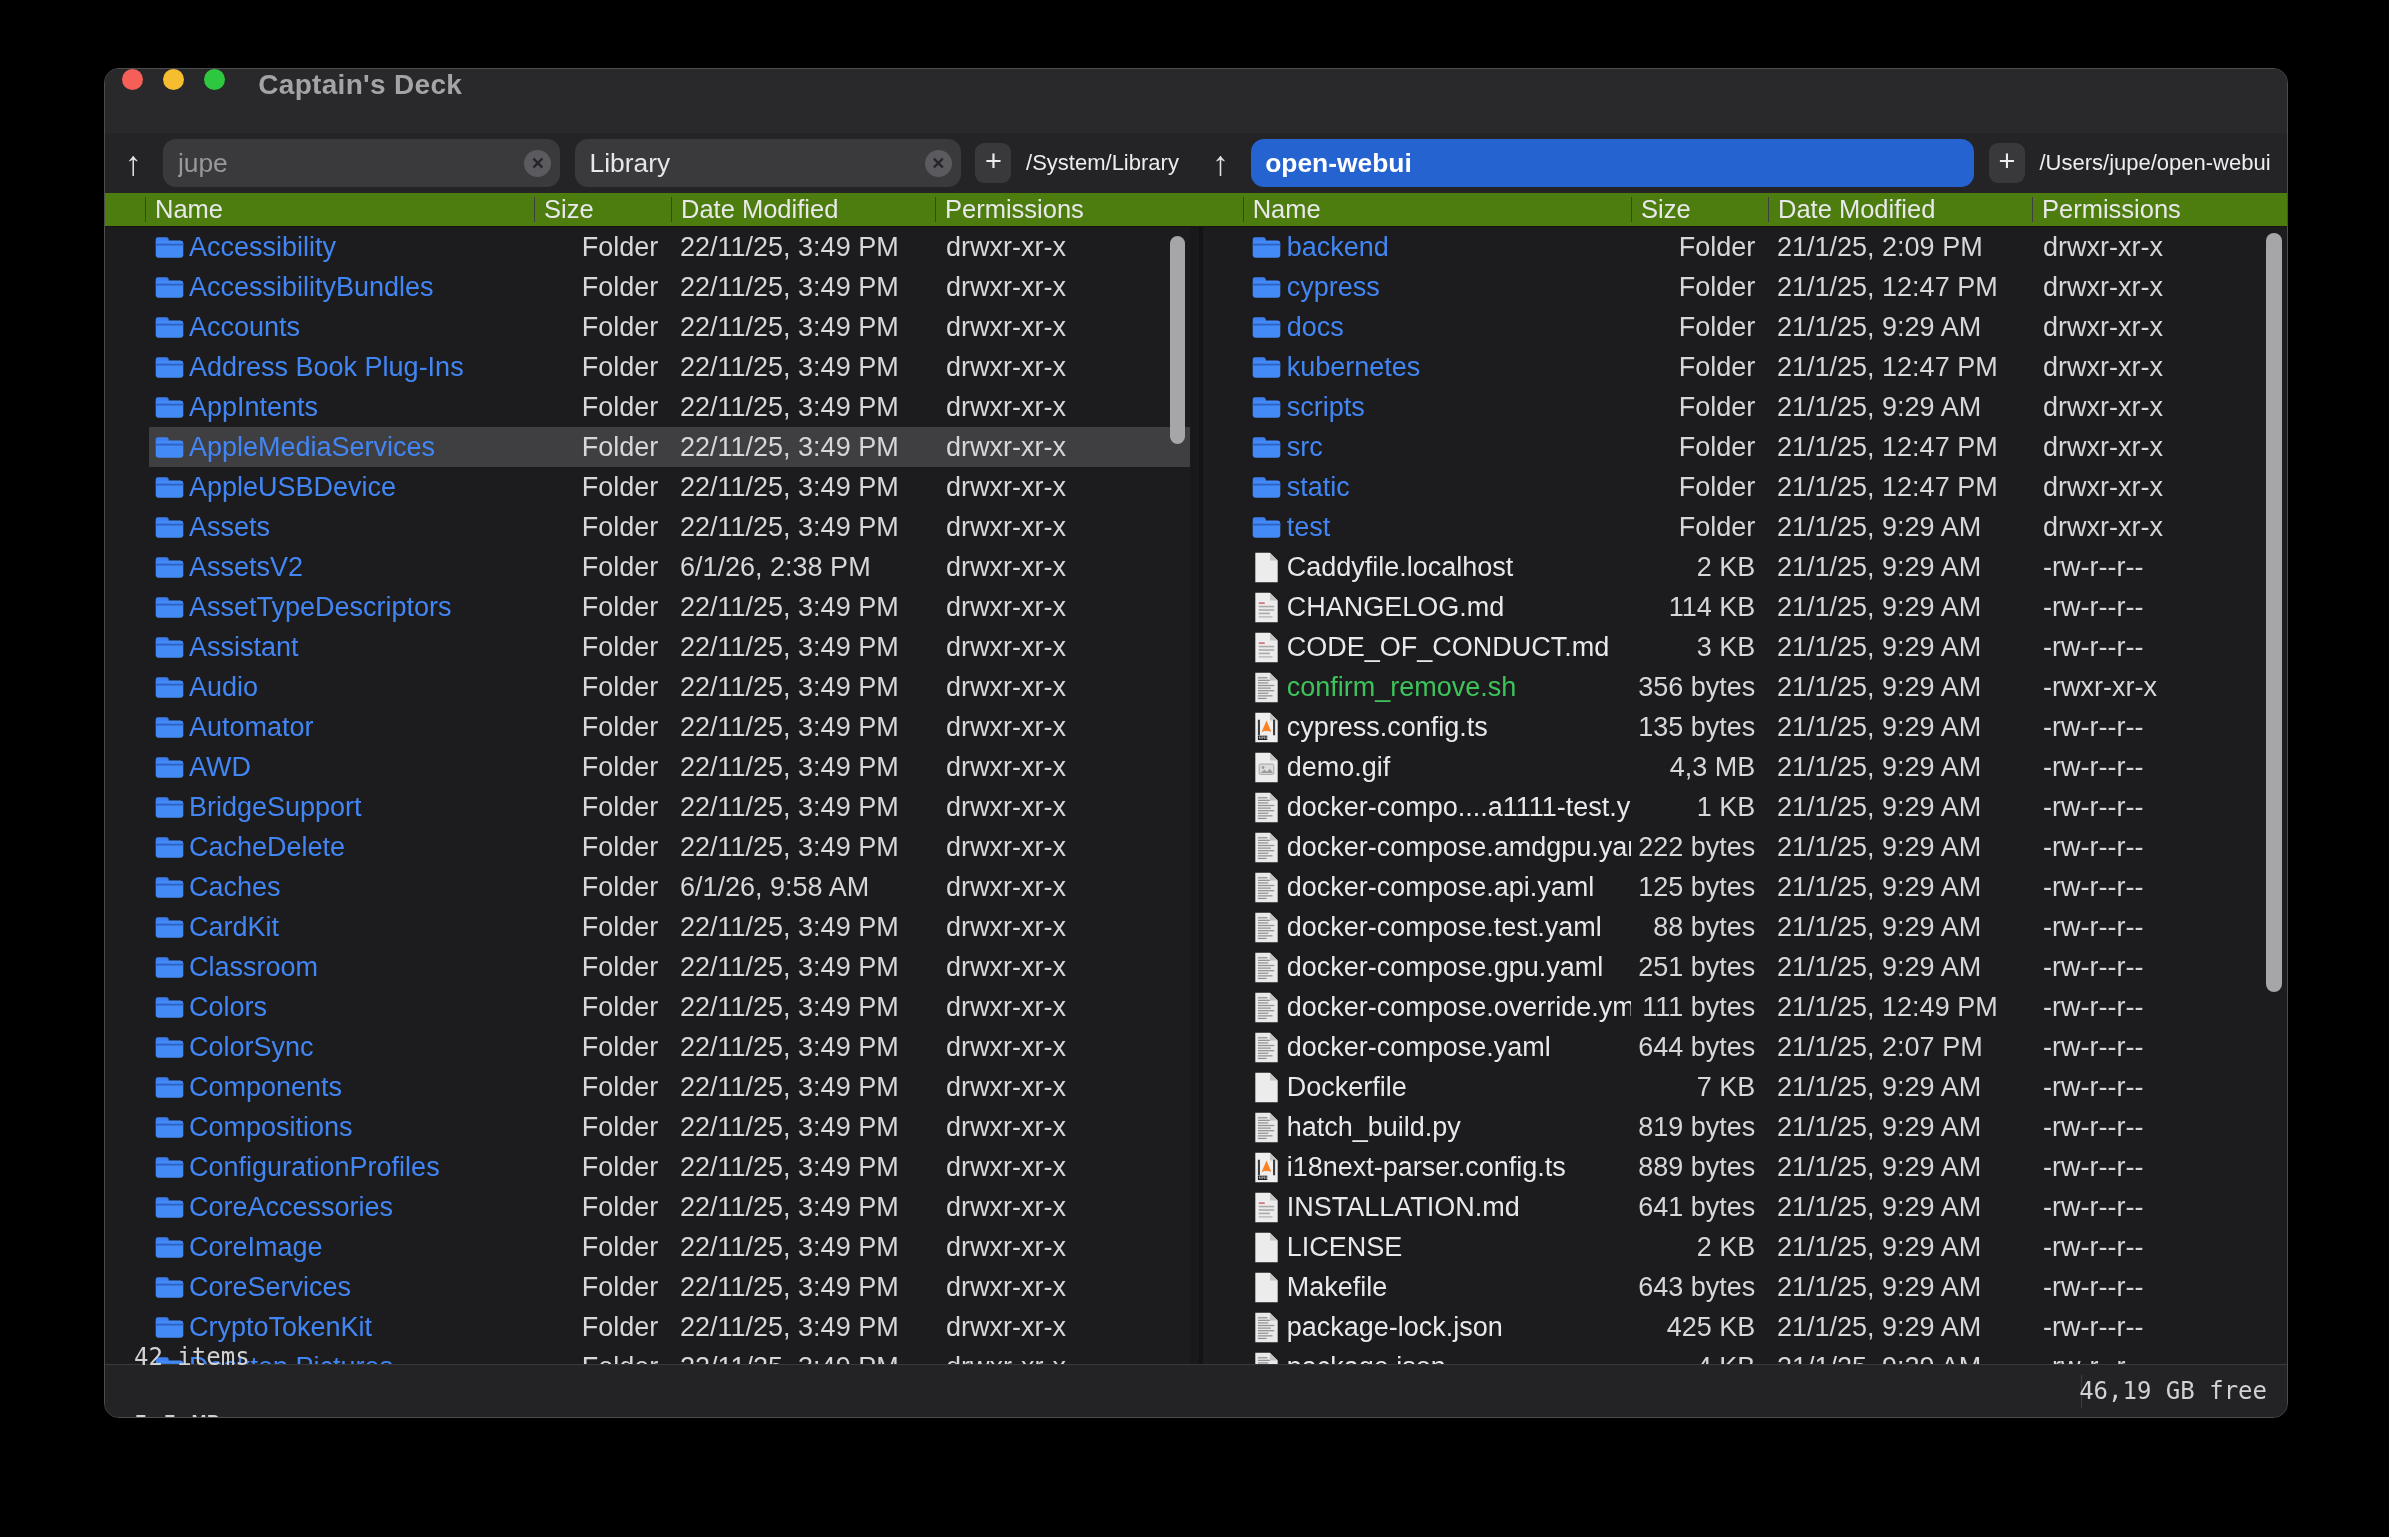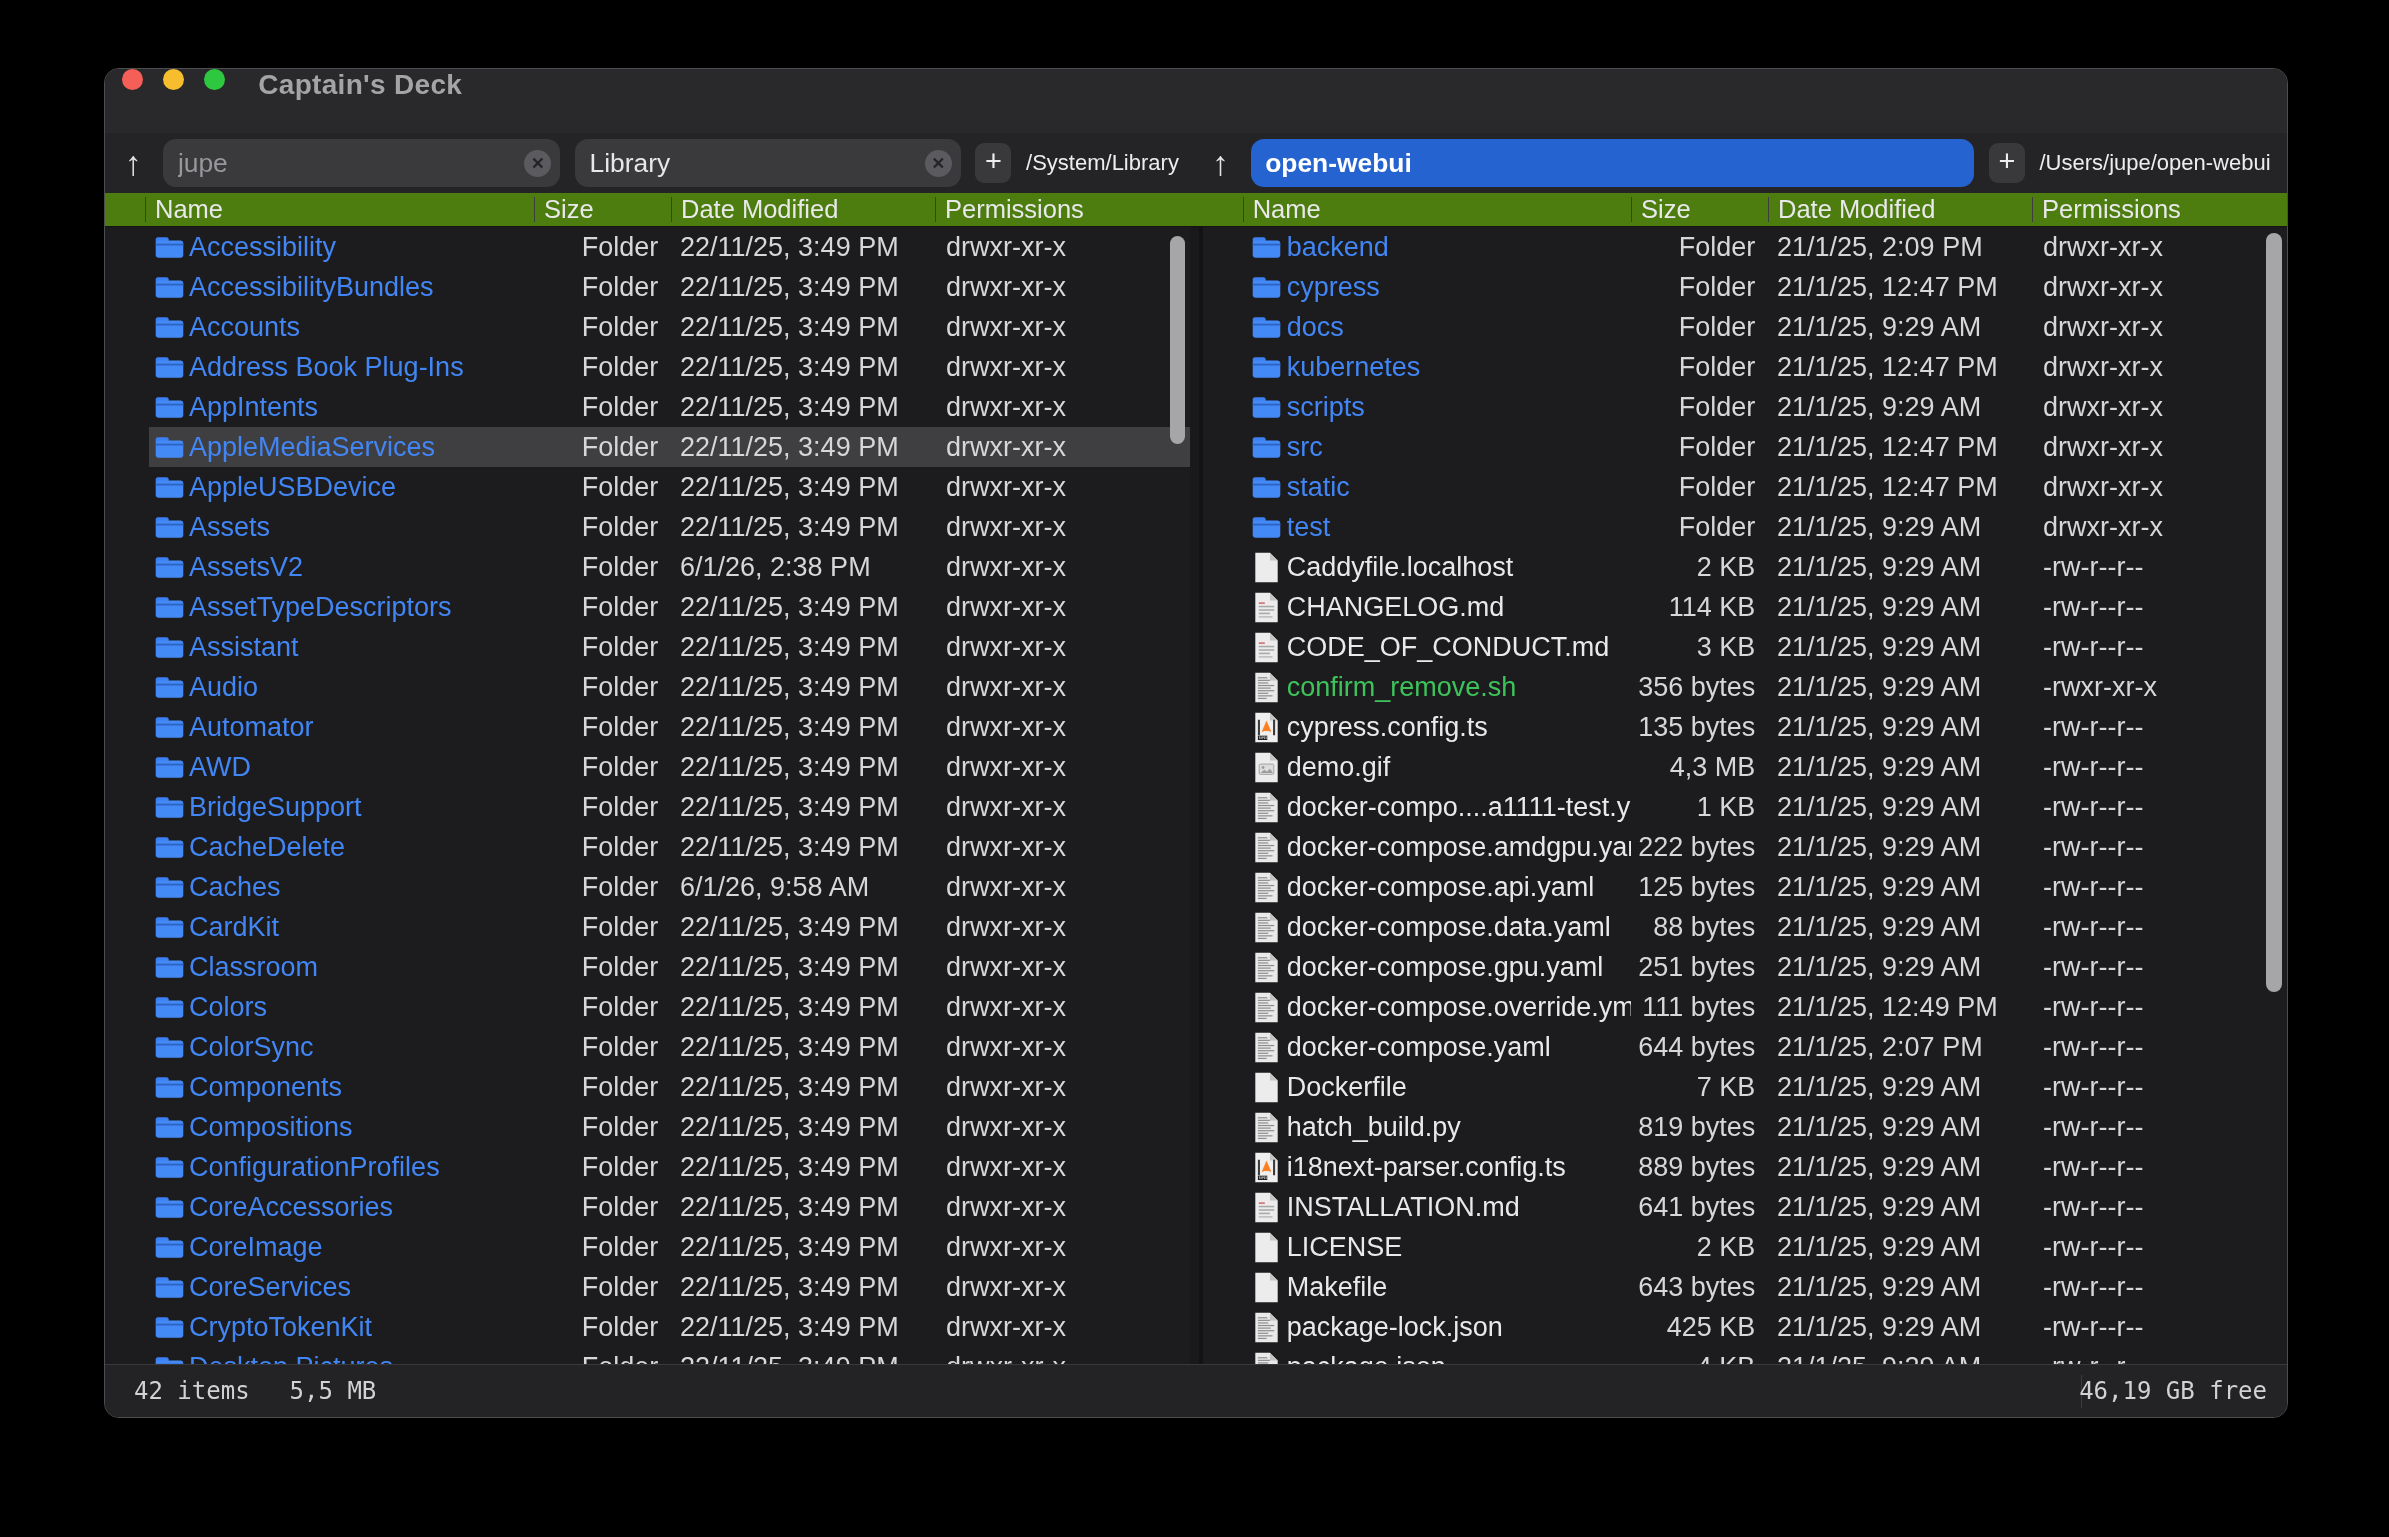--- a/index.html
+++ b/index.html
@@ -81,21 +81,21 @@
   .cell-perm{ padding-left:11px; color:var(--dim); white-space:nowrap; }
 
   .sb{ position:absolute; width:15.5px; border-radius:8.2px; background:#a6a6a8; }
   .sb-left{ right:4.6px; top:9px; height:208px; }
   .sb-right{ right:5.5px; top:5.5px; height:759px; }
 
   
   .statusbar{ height:53px; flex:none; background:#232326; border-top:0.9px solid #39393c;
               position:relative; display:flex; align-items:center;
               font-family:"DejaVu Sans Mono", monospace; font-size:24px; color:#d2d2d4; }
-  .status-left{ margin-left:29px; display:flex; gap:40px; }
+  .status-left{ margin-left:29px; display:flex; gap:40px;flex-direction:column; }
   .status-sep{ position:absolute; right:205px; top:10px; width:0.9px; height:33px;
                background:#3c3c3e; }
   .status-right{ position:absolute; right:20px; }
 </style>
 </head>
 <body>
 
 <svg width="0" height="0" style="position:absolute" aria-hidden="true">
   <defs>
     <symbol id="i-folder" viewBox="0 0 36 28">
@@ -762,21 +762,21 @@
           <div class="cell-date">21/1/25, 9:29 AM</div>
           <div class="cell-perm">-rw-r--r--</div>
         </div>
 
         <div class="row nc-file">
           <div class="cell-icon">
             <svg width="31" height="33" viewBox="0 0 36 38">
               <use href="#i-file-text"></use>
             </svg>
           </div>
-          <div class="cell-name">docker-compose.data.yaml</div>
+          <div class="cell-name">docker-compose.test.yaml</div>
           <div class="cell-size">88 bytes</div>
           <div class="cell-date">21/1/25, 9:29 AM</div>
           <div class="cell-perm">-rw-r--r--</div>
         </div>
 
         <div class="row nc-file">
           <div class="cell-icon">
             <svg width="31" height="33" viewBox="0 0 36 38">
               <use href="#i-file-text"></use>
             </svg>

